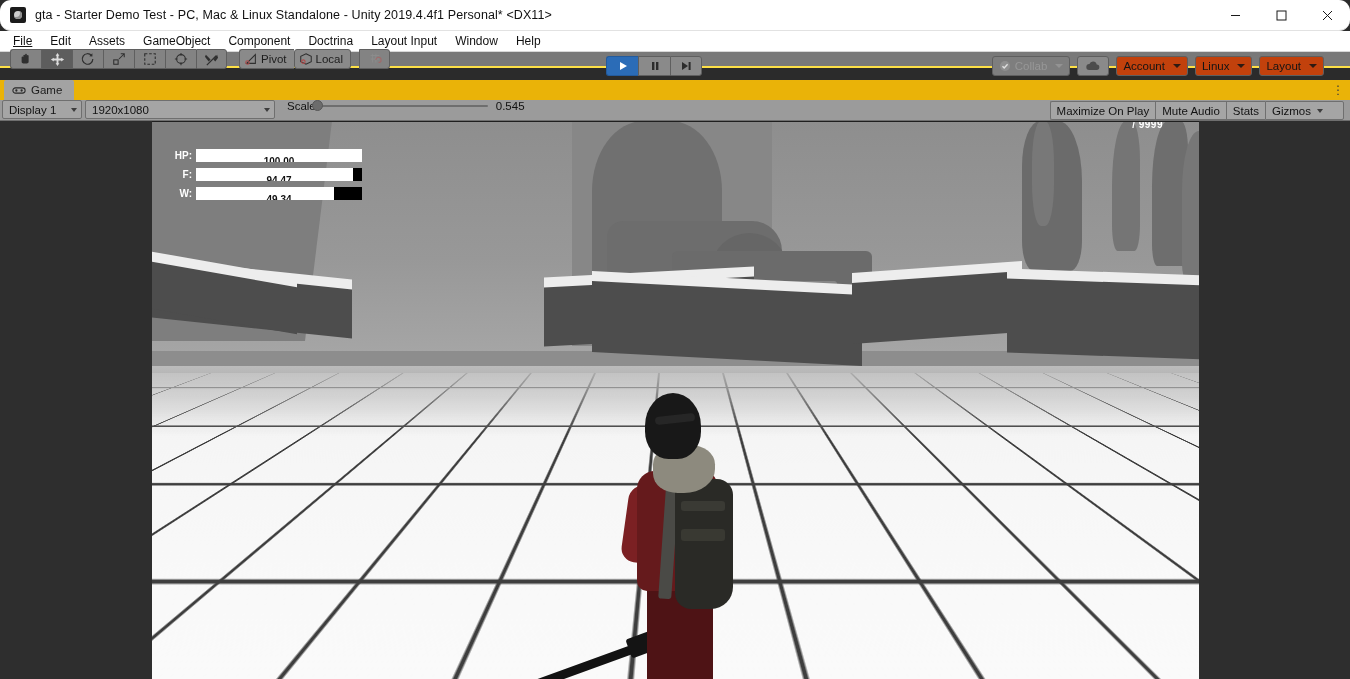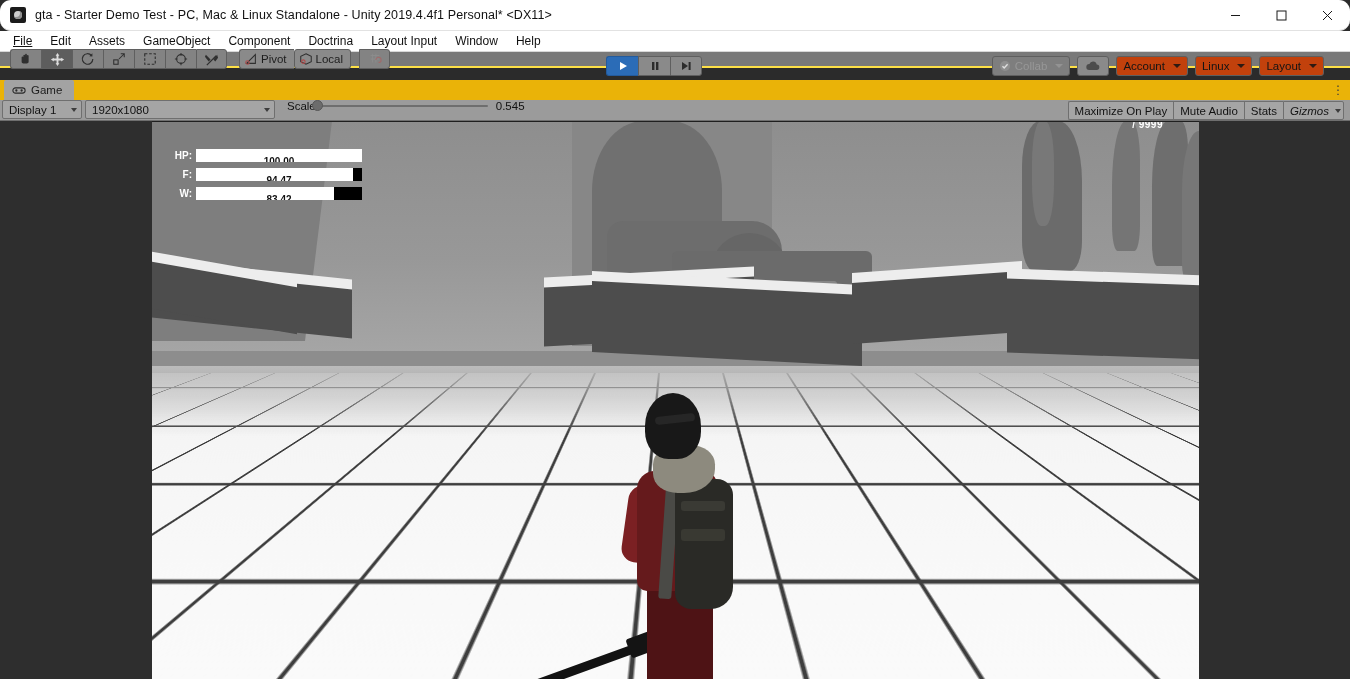--- a/index.html
+++ b/index.html
@@ -175,21 +175,21 @@
     position: absolute; right: 6px; top: 1px;
     display: flex; align-items: center;
   }
   .gt-btn {
     height: 19px; background: #a5a5a5;
     border: 1px solid #6f6f6f; border-right-width: 0;
     display: flex; align-items: center; padding: 0 6px;
     font-size: 11.5px; color: #121212;
   }
   .gt-btn:first-child { border-radius: 2px 0 0 2px; }
-  .gt-btn.last { border-right-width: 1px; border-radius: 0 2px 2px 0; padding-right: 2px; gap: 6px; font-style: italic; }
+  .gt-btn.last { border-right-width: 1px; border-radius: 0 2px 2px 0; padding-right: 20px; gap: 6px; }
 
   
   .gamearea {
     position: absolute; left: 0; top: 121px; width: 1350px; height: 558px;
     background: #0f172a;
     overflow: hidden;
   }
   .viewport {
     position: absolute; left: 152px; top: 0; width: 1047px; height: 558px;
     overflow: hidden;
@@ -605,21 +605,21 @@
           <div class="hud-label">F:</div>
           <div class="hud-bar">
             <div class="hud-fill" style="width: 94.47%;"></div>
             <div class="hud-val">94,47</div>
           </div>
         </div>
         <div class="hud-row">
           <div class="hud-label">W:</div>
           <div class="hud-bar">
             <div class="hud-fill" style="width: 83.42%;"></div>
-            <div class="hud-val">83,42</div>
+            <div class="hud-val">49,34</div>
           </div>
         </div>
       </div>
     </div>
     <div class="vp-edge"></div>
   </div>
 
 </div>
 
 </body></html>

